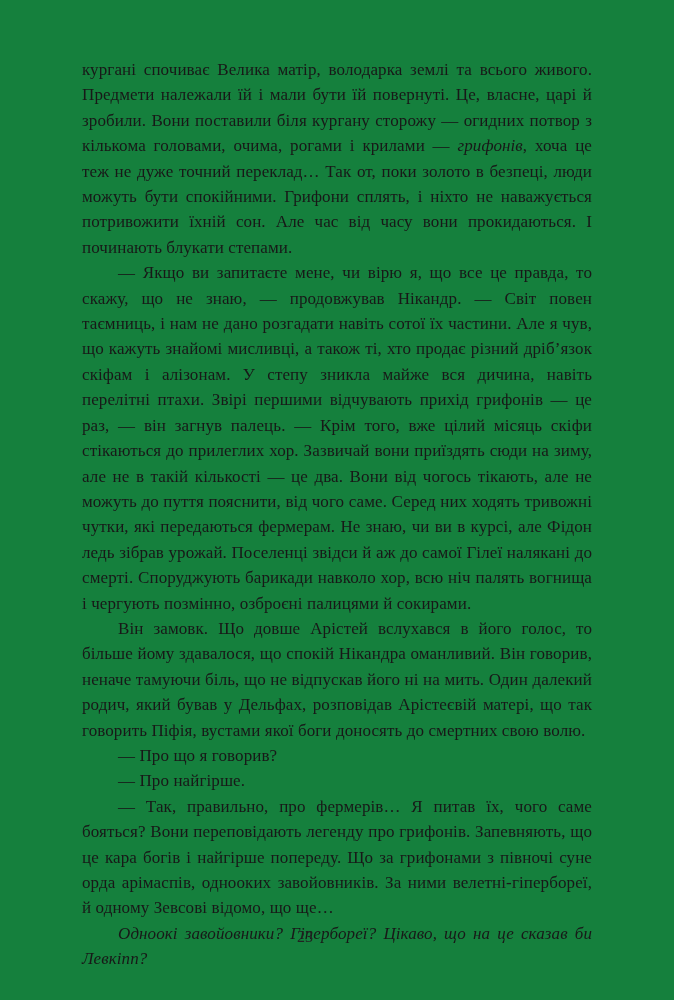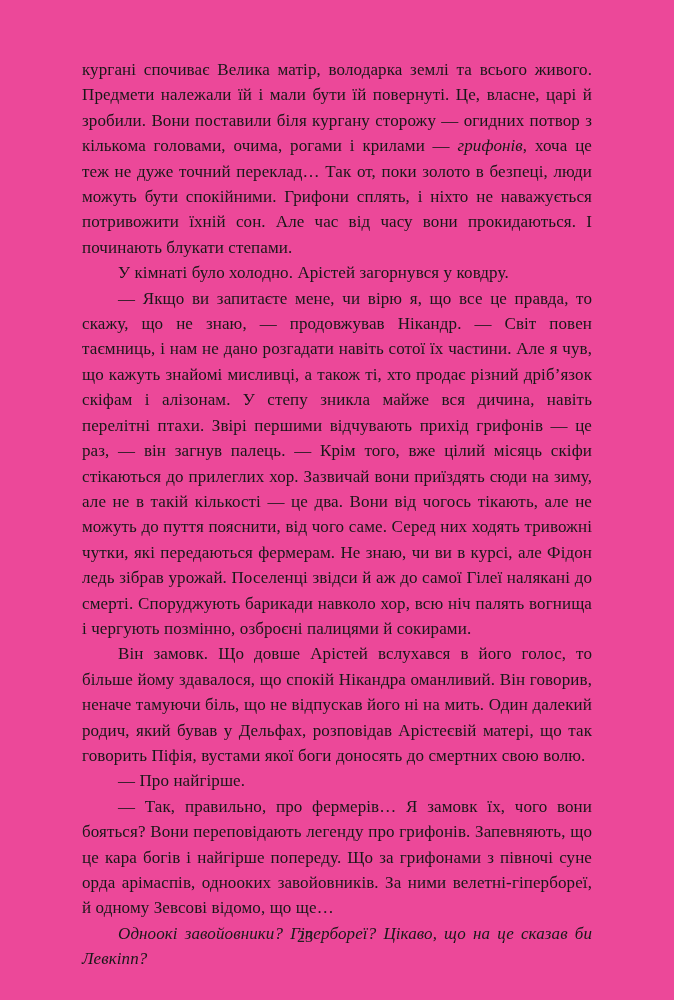--- a/index.html
+++ b/index.html
@@ -14,21 +14,21 @@
     font-family: "Liberation Serif", "DejaVu Serif", serif;
     color: #181818;
     overflow: hidden;
   }
   .page {
     position: absolute;
     top: 0;
     left: 0;
     width: 674px;
     height: 1000px;
-    background: #ec4899;
+    background: #15803d;
   }
   .text-block {
     position: absolute;
     top: 57px;
     left: 82px;
     width: 510px;
   }
   .text-block p {
     margin: 0;
     padding: 0;
@@ -54,22 +54,22 @@
     font-size: 16px;
     color: #222222;
   }
 </style>
 </head>
 <body>
 
 <div class="page">
   <div class="text-block">
       <p><span>кургані спочиває Велика матір, володарка землі та всього живого. Предмети належали їй і мали бути їй повернуті. Це, власне, царі й зробили. Вони поставили біля кургану сторожу — огидних потвор з кількома головами, очима, рогами і крилами — </span><span class="italic">грифонів</span><span>, хоча це теж не дуже точний переклад… Так от, поки золото в безпеці, люди можуть бути спокійними. Грифони сплять, і ніхто не наважується потривожити їхній сон. Але час від часу вони прокидаються. І починають блукати степами.</span></p>
-      <p class="indent"><span>У кімнаті було холодно. Арістей загорнувся у ковдру.</span></p>
       <p class="indent"><span>— Якщо ви запитаєте мене, чи вірю я, що все це правда, то скажу, що не знаю, — продовжував Нікандр. — Світ повен таємниць, і нам не дано розгадати навіть сотої їх частини. Але я чув, що кажуть знайомі мисливці, а також ті, хто продає різний дріб’язок скіфам і алізонам. У степу зникла майже вся дичина, навіть перелітні птахи. Звірі першими відчувають прихід грифонів — це раз, — він загнув палець. — Крім того, вже цілий місяць скіфи стікаються до прилеглих хор. Зазвичай вони приїздять сюди на зиму, але не в такій кількості — це два. Вони від чогось тікають, але не можуть до пуття пояснити, від чого саме. Серед них ходять тривожні чутки, які передаються фермерам. Не знаю, чи ви в курсі, але Фідон ледь зібрав урожай. Поселенці звідси й аж до самої Гілеї налякані до смерті. Споруджують барикади навколо хор, всю ніч палять вогнища і чергують позмінно, озброєні палицями й сокирами.</span></p>
       <p class="indent"><span>Він замовк. Що довше Арістей вслухався в його голос, то більше йому здавалося, що спокій Нікандра оманливий. Він говорив, неначе тамуючи біль, що не відпускав його ні на мить. Один далекий родич, який бував у Дельфах, розповідав Арістеєвій матері, що так говорить Піфія, вустами якої боги доносять до смертних свою волю.</span></p>
+      <p class="indent"><span>— Про що я говорив?</span></p>
       <p class="indent"><span>— Про найгірше.</span></p>
-      <p class="indent"><span>— Так, правильно, про фермерів… Я замовк їх, чого вони бояться? Вони переповідають легенду про грифонів. Запевняють, що це кара богів і найгірше попереду. Що за грифонами з півночі суне орда арімаспів, однооких завойовників. За ними велетні-гіпербореї, й одному Зевсові відомо, що ще…</span></p>
+      <p class="indent"><span>— Так, правильно, про фермерів… Я питав їх, чого саме бояться? Вони переповідають легенду про грифонів. Запевняють, що це кара богів і найгірше попереду. Що за грифонами з півночі суне орда арімаспів, однооких завойовників. За ними велетні-гіпербореї, й одному Зевсові відомо, що ще…</span></p>
       <p class="indent italic"><span class="italic">Одноокі завойовники? Гіпербореї? Цікаво, що на це сказав би Левкіпп?</span></p>
       <p class="indent"></p>
     </div>
   <div class="page-number">23</div>
 </div>
 
 </body></html>

